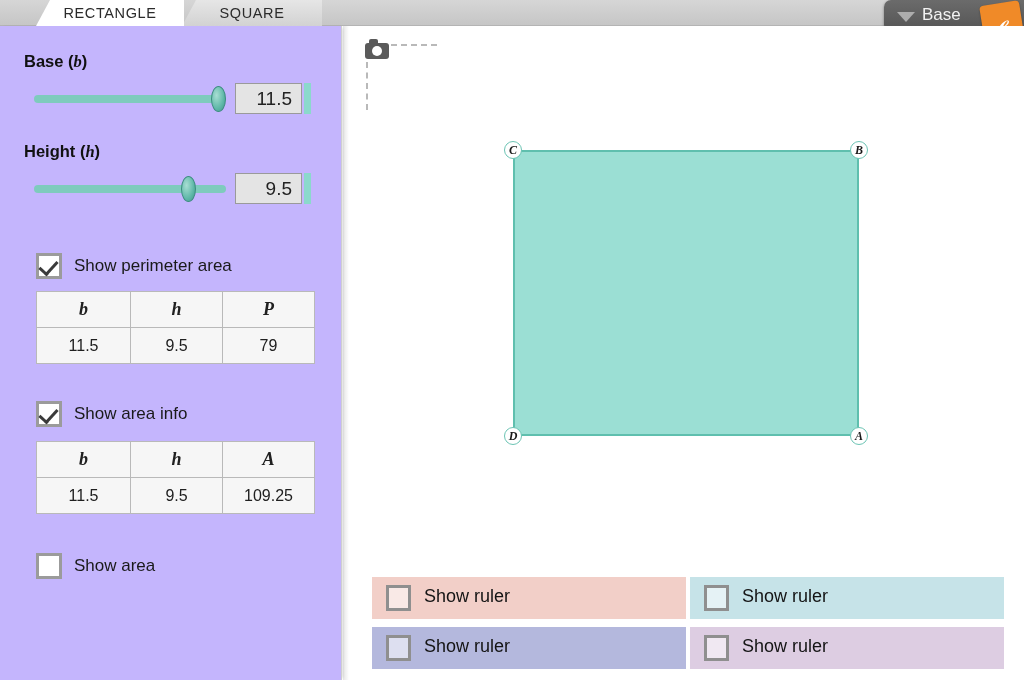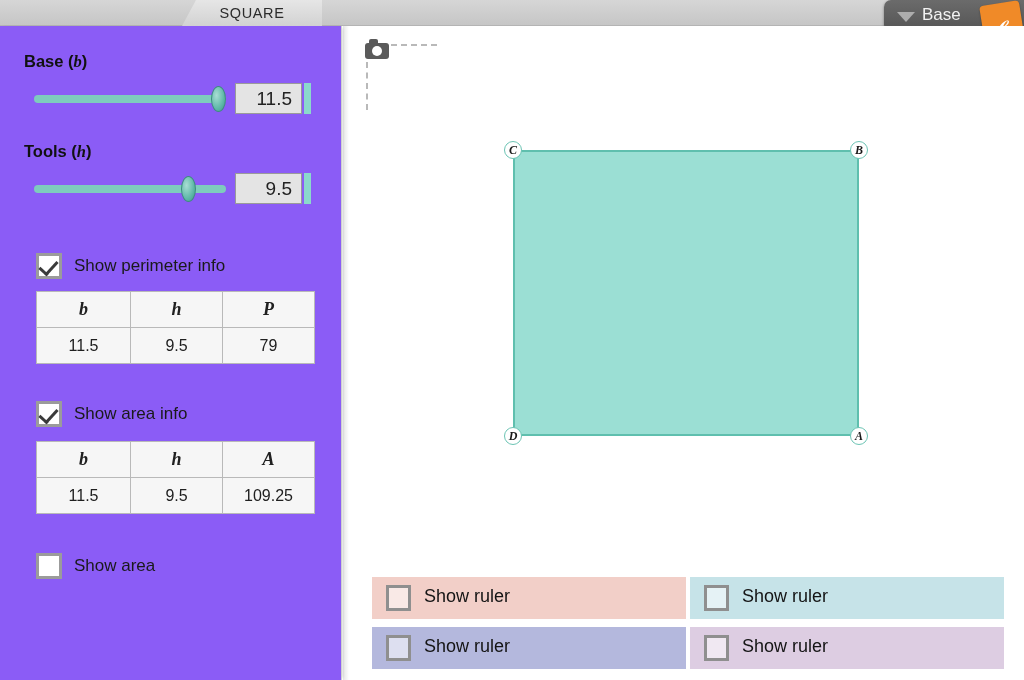--- a/index.html
+++ b/index.html
@@ -50,21 +50,21 @@
     text-align: center;
   }
   .tab-rect { left: 36px; width: 148px; }
   .tab-sq   { left: 182px; width: 140px; }
 
   
   .sidebar {
     position: absolute;
     left: 0; top: 26px;
     width: 342px; height: 654px;
-    background: #8b5cf6;
+    background: #c4b5fd;
     border-right: 1px solid #cfcfcf;
     box-shadow: 2px 0 3px -2px rgba(0,0,0,0.25);
   }
   .sb-shadow {
     position: absolute;
     left: 343px; top: 26px;
     width: 6px; height: 654px;
     background: linear-gradient(to right, rgba(0,0,0,0.10), rgba(0,0,0,0));
   }
 
@@ -286,20 +286,21 @@
     font-size: 24px;
     color: #ffffff;
   }
 </style>
 </head>
 <body>
 
 <div id="app">
 
   <div class="tabbar">
+    <div class="tab active tab-rect">RECTANGLE</div>
     <div class="tab inactive tab-sq">SQUARE</div>
   </div>
 
   <div class="tools">
     <div class="tools-caret"></div>
     <div class="tools-label">Base</div>
     <div class="ggb-logo">
       <span>ℯ</span>
     </div>
   </div>
@@ -310,31 +311,31 @@
       <span>Base (</span><i>b</i><span>)</span>
     </div>
     <div class="slider" style="left:34px; top:58px; width:192px;">
       <div class="sl-track" style="width:192px;"></div>
       <div class="sl-knob" style="left:177px;"></div>
     </div>
     <div class="valuebox" style="left:235px; top:57px; width:67px;">11.5</div>
     <div class="val-accent" style="left:304px; top:57px;"></div>
 
     <div class="field-label" style="left:24px; top:116px;">
-      <span>Tools (</span><i>h</i><span>)</span>
+      <span>Height (</span><i>h</i><span>)</span>
     </div>
     <div class="slider" style="left:34px; top:148px; width:192px;">
       <div class="sl-track" style="width:192px;"></div>
       <div class="sl-knob" style="left:147px;"></div>
     </div>
     <div class="valuebox" style="left:235px; top:147px; width:67px;">9.5</div>
     <div class="val-accent" style="left:304px; top:147px;"></div>
 
     <div class="cbox checked" style="left:36px; top:227px;"></div>
-    <div class="cb-label" style="left:74px; top:230px;">Show perimeter info</div>
+    <div class="cb-label" style="left:74px; top:230px;">Show perimeter area</div>
 
     <table class="dtable" style="left:36px; top:265px; width:278px;">
       <tbody>
           <tr>
         <td class="hd" style="width:94px;">b</td>
         <td class="hd" style="width:92px;">h</td>
         <td class="hd" style="width:92px;">P</td>
       </tr>
       <tr>
         <td class="val">11.5</td>

